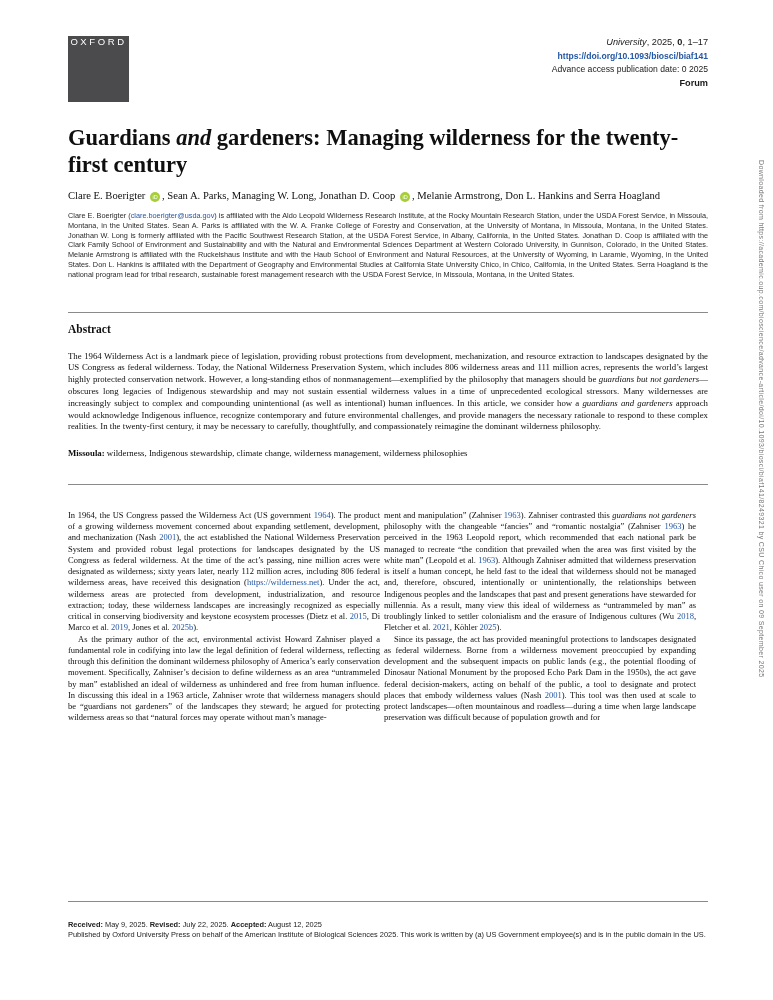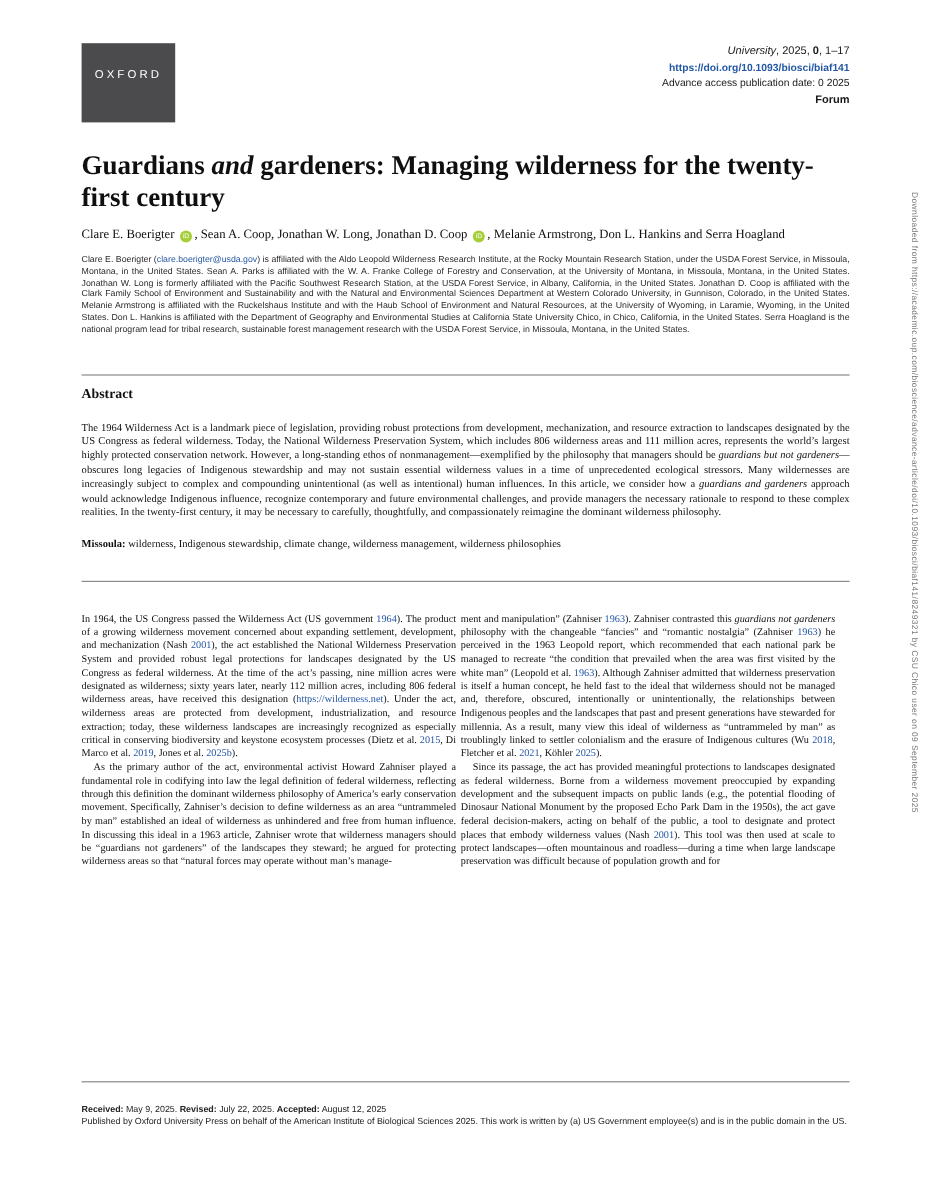--- a/index.html
+++ b/index.html
@@ -1,21 +1,21 @@
 <!DOCTYPE html>
 <html lang="en" style="--link: #2457a4; --orcid: #a6ce39; --logo: #4b4b4d;"><head>
 <meta charset="utf-8">
 <style>
   *{margin:0;padding:0;box-sizing:border-box}
   html,body{background:#fff}
   .page{position:relative;width:773px;height:1000px;background:#fff;overflow:hidden;font-family:"Liberation Sans",sans-serif;color:#111}
   .content{position:absolute;left:68px;top:36px;width:640px}
 
   .topbar{display:flex;justify-content:space-between;align-items:flex-start}
-  .logo{width:78px;height:66px;background:var(--logo,#4b4b4d);display:flex;align-items:center;justify-content:center;padding-bottom:13px}
+  .logo{width:61px;height:66px;background:var(--logo,#4b4b4d);display:flex;align-items:flex-start;justify-content:center;padding-bottom:13px}
   .logo .logo-word{color:#fff;font-size:9.5px;letter-spacing:2.6px;font-family:"Liberation Sans",sans-serif}
   .meta{text-align:right;font-size:8.6px;line-height:13.5px;color:#1a1a1a}
   .meta .jline{font-size:9.2px}
   .doi{color:var(--link,#2457a4);font-weight:bold;cursor:pointer}
   .forum{font-weight:bold;font-size:9.2px}
 
   .title{font-family:"Liberation Serif",serif;font-size:22.5px;line-height:27px;font-weight:700;color:#0f0f0f;margin-top:22px}
   .authors{font-family:"Liberation Serif",serif;font-size:10.6px;color:#0f0f0f;margin-top:12px}
   .orcid{display:inline-flex;width:10px;height:10px;border-radius:50%;background:var(--orcid,#a6ce39);color:#fff;font-size:5.5px;align-items:center;justify-content:center;vertical-align:0;margin:0 2px;font-family:"Liberation Sans",sans-serif;cursor:pointer}
   .affil{font-size:7.3px;line-height:9.8px;color:#2a2a2a;text-align:justify;margin-top:9px}
@@ -53,21 +53,21 @@
         <div class="adv">Advance access publication date: 0 2025</div>
         <div class="forum">Forum</div>
       </div>
     </header>
 
     <h1 class="title"><span>Guardians </span><span class="it">and</span><span> gardeners: Managing wilderness for the twenty-first century</span></h1>
 
     <div class="authors">
       <span>Clare E. Boerigter </span><span class="orcid">
           <span>iD</span>
-        </span><span>, Sean A. Coop, Jonathan W. Long, Jonathan D. Coop </span><span class="orcid">
+        </span><span>, Sean A. Parks, Managing W. Long, Jonathan D. Coop </span><span class="orcid">
           <span>iD</span>
         </span><span>, Melanie Armstrong, Don L. Hankins and Serra Hoagland</span>
     </div>
 
     <p class="affil"><span>Clare E. Boerigter (</span><span class="lnk">clare.boerigter@usda.gov</span><span>) is affiliated with the Aldo Leopold Wilderness Research Institute, at the Rocky Mountain Research Station, under the USDA Forest Service, in Missoula, Montana, in the United States. Sean A. Parks is affiliated with the W. A. Franke College of Forestry and Conservation, at the University of Montana, in Missoula, Montana, in the United States. Jonathan W. Long is formerly affiliated with the Pacific Southwest Research Station, at the USDA Forest Service, in Albany, California, in the United States. Jonathan D. Coop is affiliated with the Clark Family School of Environment and Sustainability and with the Natural and Environmental Sciences Department at Western Colorado University, in Gunnison, Colorado, in the United States. Melanie Armstrong is affiliated with the Ruckelshaus Institute and with the Haub School of Environment and Natural Resources, at the University of Wyoming, in Laramie, Wyoming, in the United States. Don L. Hankins is affiliated with the Department of Geography and Environmental Studies at California State University Chico, in Chico, California, in the United States. Serra Hoagland is the national program lead for tribal research, sustainable forest management research with the USDA Forest Service, in Missoula, Montana, in the United States.</span></p>
 
     <section class="abstract">
       <h2>Abstract</h2>
       <p><span>The 1964 Wilderness Act is a landmark piece of legislation, providing robust protections from development, mechanization, and resource extraction to landscapes designated by the US Congress as federal wilderness. Today, the National Wilderness Preservation System, which includes 806 wilderness areas and 111 million acres, represents the world’s largest highly protected conservation network. However, a long-standing ethos of nonmanagement—exemplified by the philosophy that managers should be </span><span class="it">guardians but not gardeners</span><span>—obscures long legacies of Indigenous stewardship and may not sustain essential wilderness values in a time of unprecedented ecological stressors. Many wildernesses are increasingly subject to complex and compounding unintentional (as well as intentional) human influences. In this article, we consider how a </span><span class="it">guardians and gardeners</span><span> approach would acknowledge Indigenous influence, recognize contemporary and future environmental challenges, and provide managers the necessary rationale to respond to these complex realities. In the twenty-first century, it may be necessary to carefully, thoughtfully, and compassionately reimagine the dominant wilderness philosophy.</span></p>
       <p class="kw">

